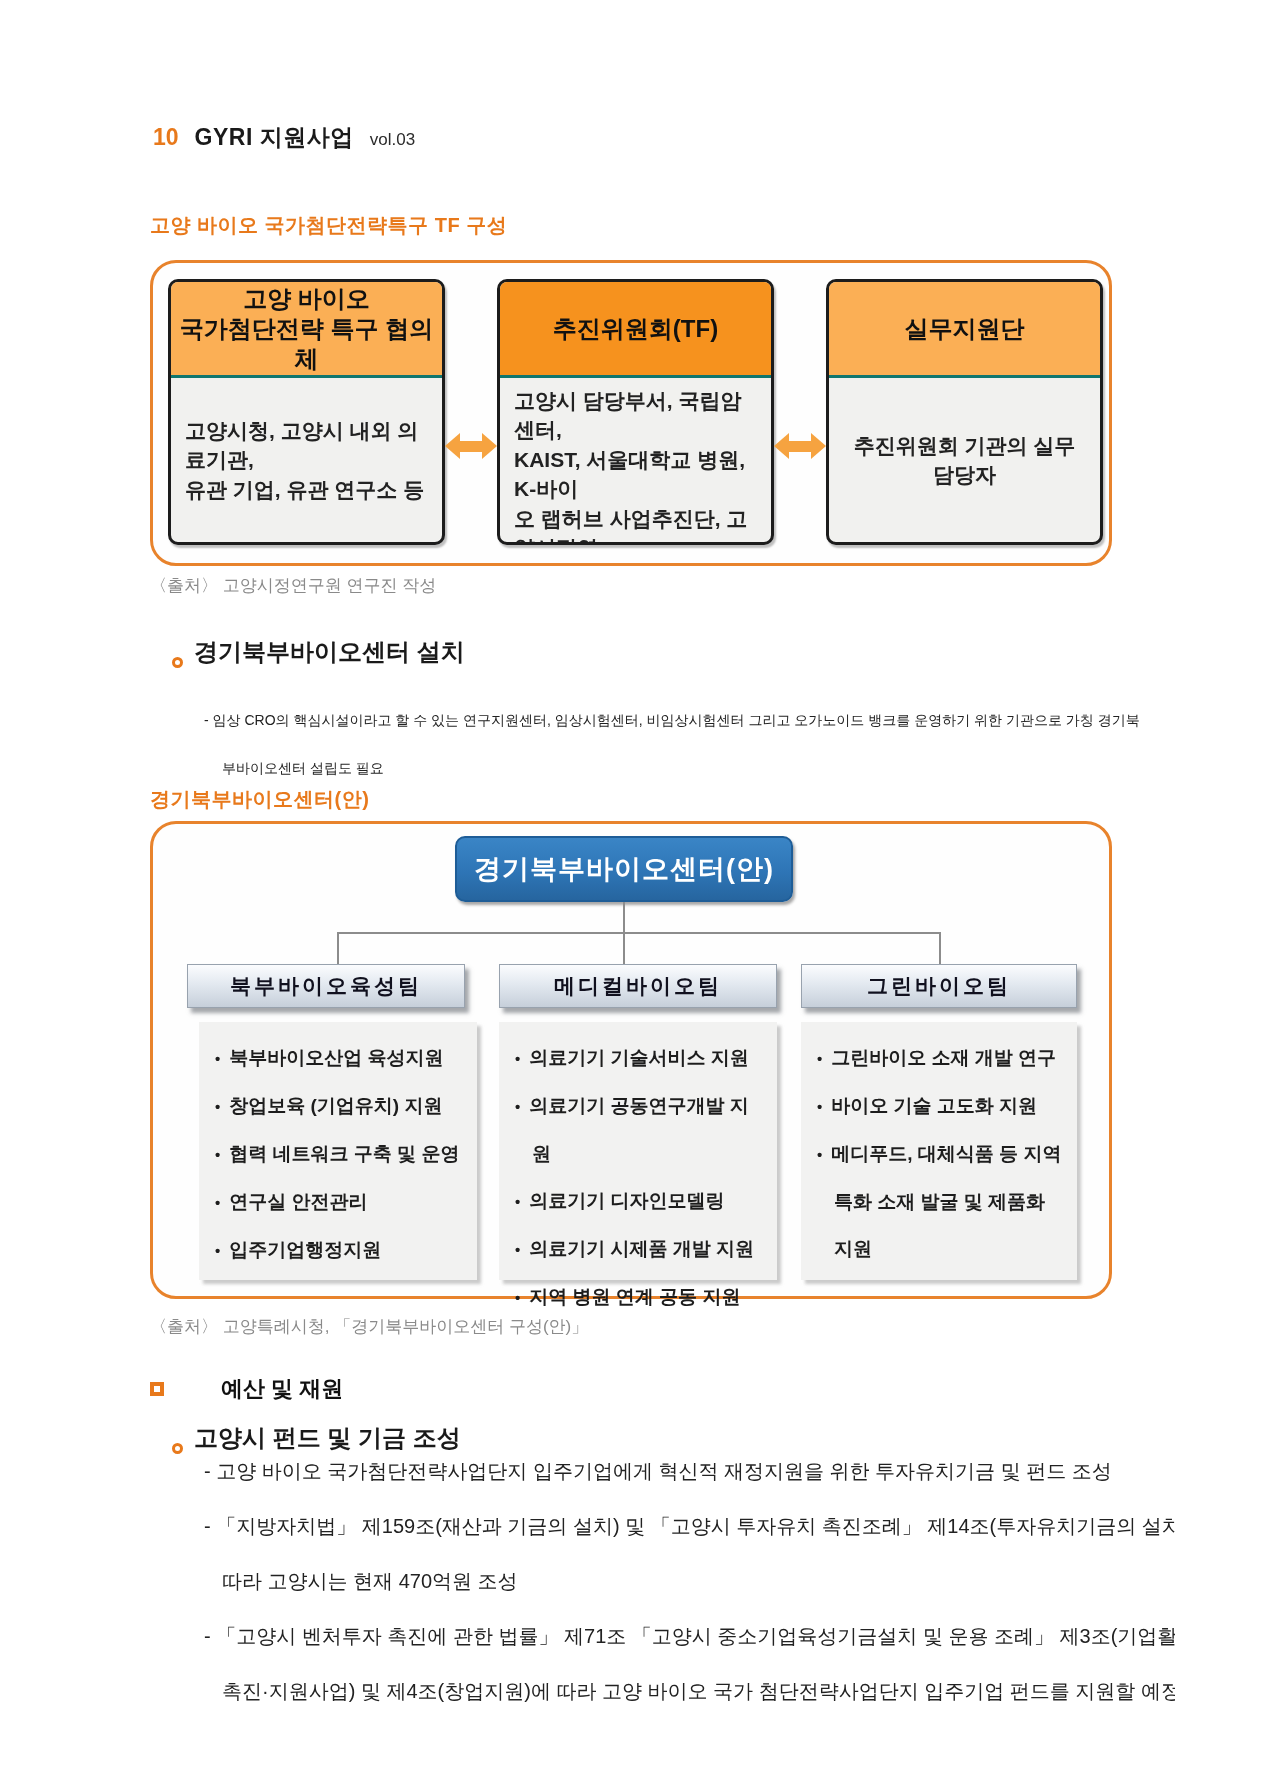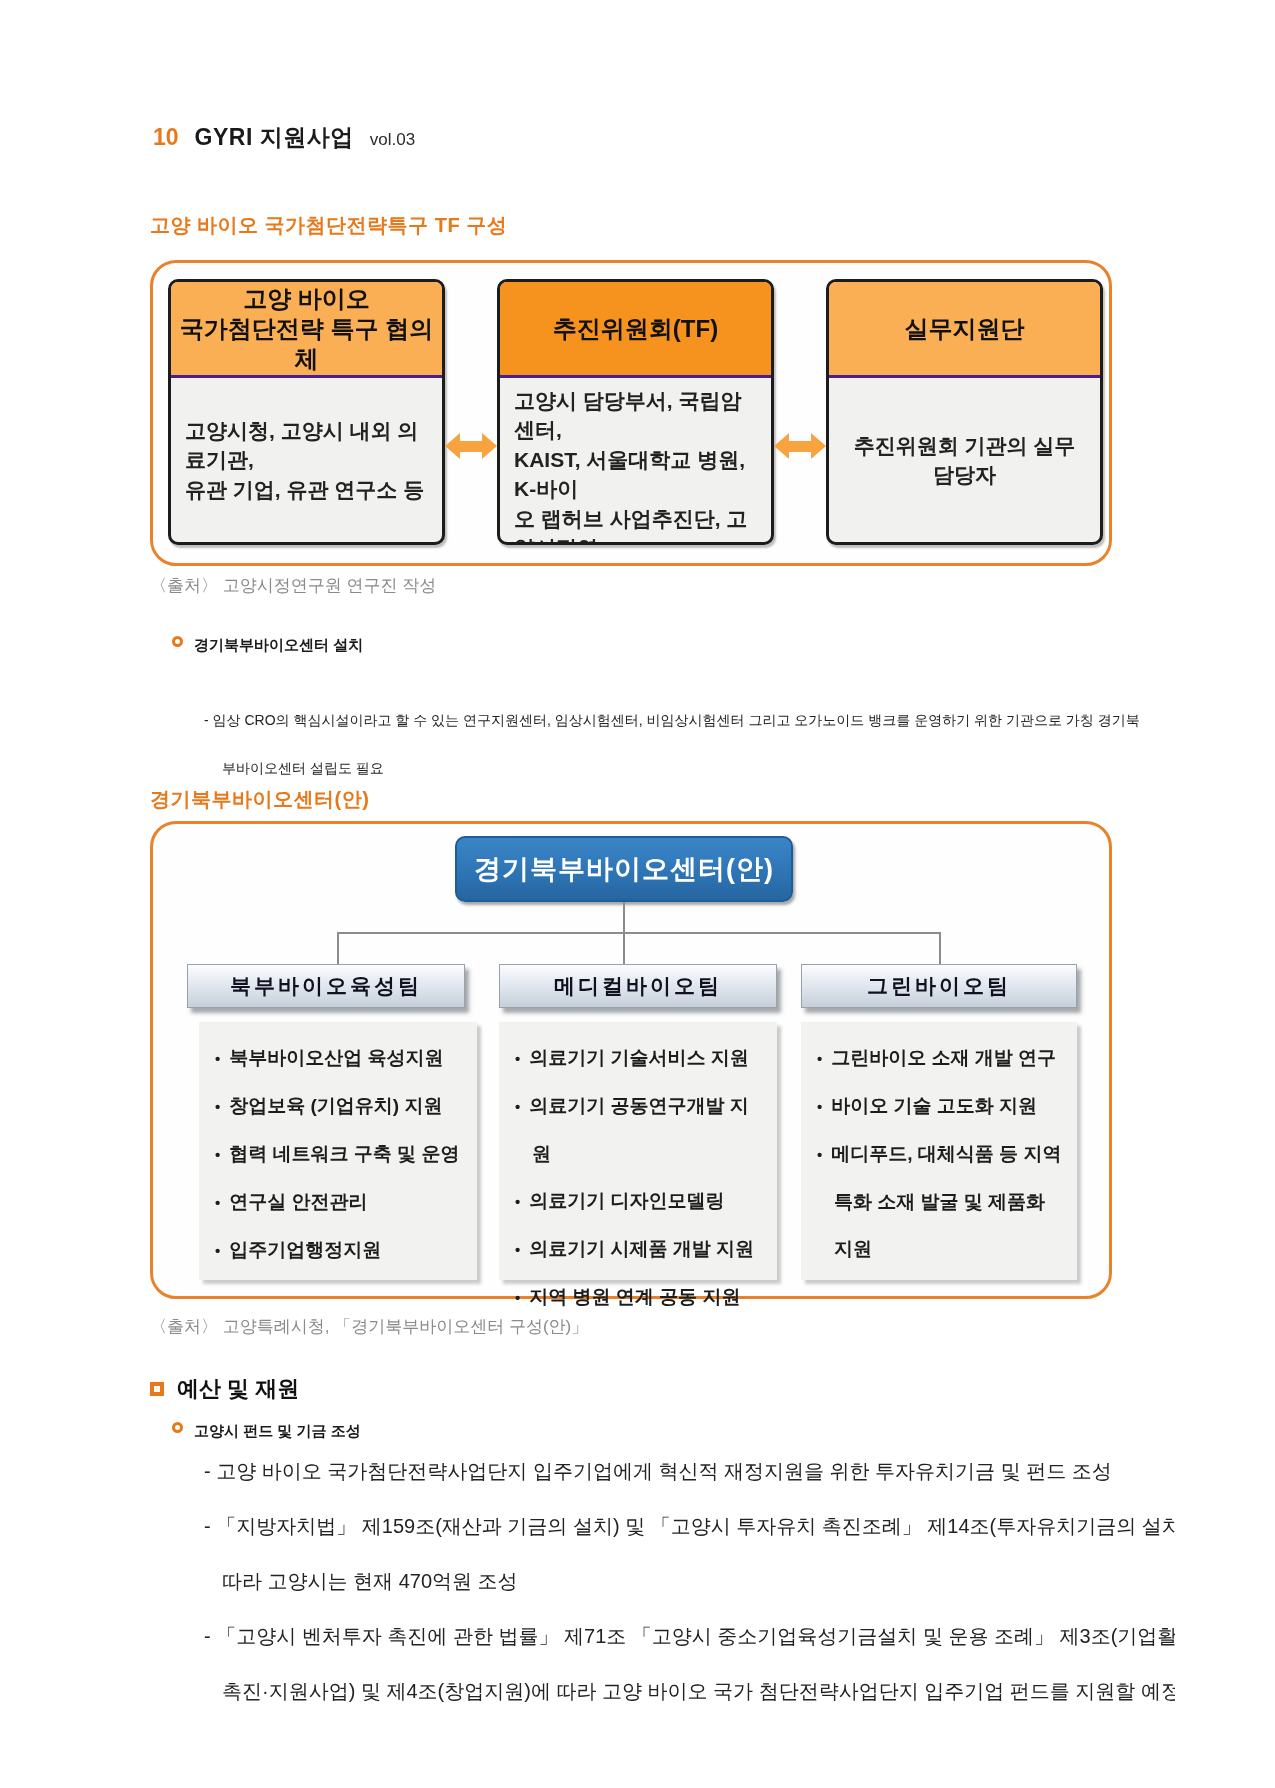--- a/index.html
+++ b/index.html
@@ -50,21 +50,21 @@
   }
   .tf-box {
     flex: 0 0 277px; height: 266px;
     border: 3px solid #1c1c1c; border-radius: 10px;
     background: #f1f1ef;
     box-shadow: 2px 3px 2px rgba(0,0,0,0.25);
     display: flex; flex-direction: column; overflow: hidden;
   }
   .tf-box-head {
     height: 96px; flex: none;
-    border-bottom: 3px solid #4c1d95;
+    border-bottom: 3px solid #0f766e;
     display: flex; align-items: center; justify-content: center;
     text-align: center;
     font-size: 24px; font-weight: 800; color: #111; line-height: 1.25;
   }
   .head-light { background: #fbaf55; }
   .head-dark  { background: #f6921e; }
   .tf-box-body {
     flex: 1; padding: 8px 14px;
     display: flex; flex-direction: column; justify-content: center;
     font-size: 21px; font-weight: 700; color: #222; line-height: 1.4;
@@ -84,34 +84,34 @@
   .dbl-arrow::after {
     content: ""; width: 0; height: 0;
     border-top: 13px solid transparent; border-bottom: 13px solid transparent;
     border-left: 15px solid #f6a340;
   }
   .dbl-arrow .bar { flex: 1; height: 11px; background: #f6a340; }
 
   
   .o-head {
     position: absolute;
-    display: flex; align-items: flex-start;
-    font-size: 15px; font-weight: 700; color: #1a1a1a;
+    display: flex; align-items: flex-end;
+    font-size: 24px; font-weight: 700; color: #1a1a1a;
   }
   .o-head.h-sec1 { left: 172px; top: 600px; }
   .o-head.h-sec2sub { left: 172px; top: 1386px; font-weight: 600; }
   .o-bullet {
     width: 11px; height: 11px; flex: none;
     border: 3px solid #e8791b; border-radius: 50%;
     margin-right: 11px;
   }
   .sq-head {
     position: absolute; left: 150px; top: 1338px;
     display: flex; align-items: center;
-    font-size: 22px; font-weight: 800; color: #111;
+    font-size: 22px; font-weight: 800; color: #111; gap: 44px;
   }
   .sq-bullet {
     width: 14px; height: 14px; flex: none;
     border: 4px solid #e8791b;
     margin-right: 13px;
   }
   .dash-list { position: absolute; color: #222; font-weight: 400; }
   .dash-list p {
     padding-left: 18px; text-indent: -18px;
   }

